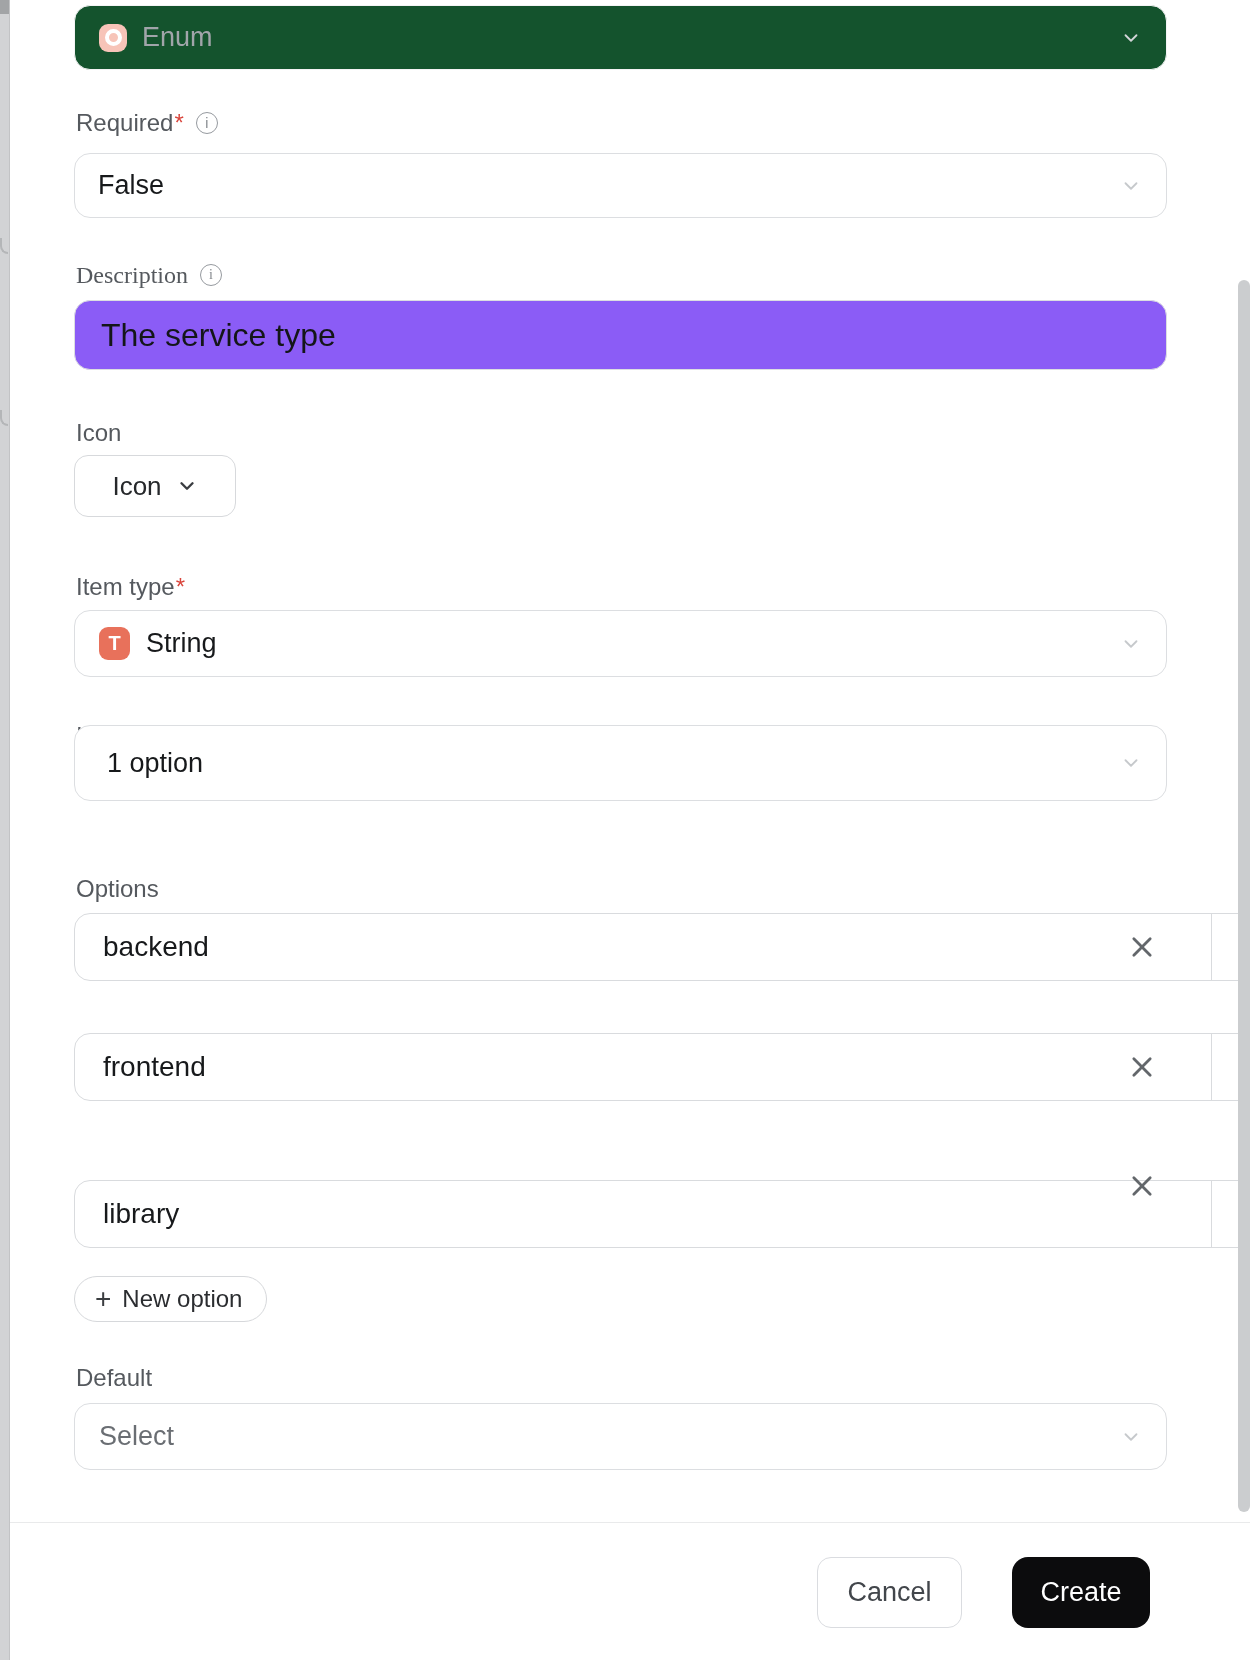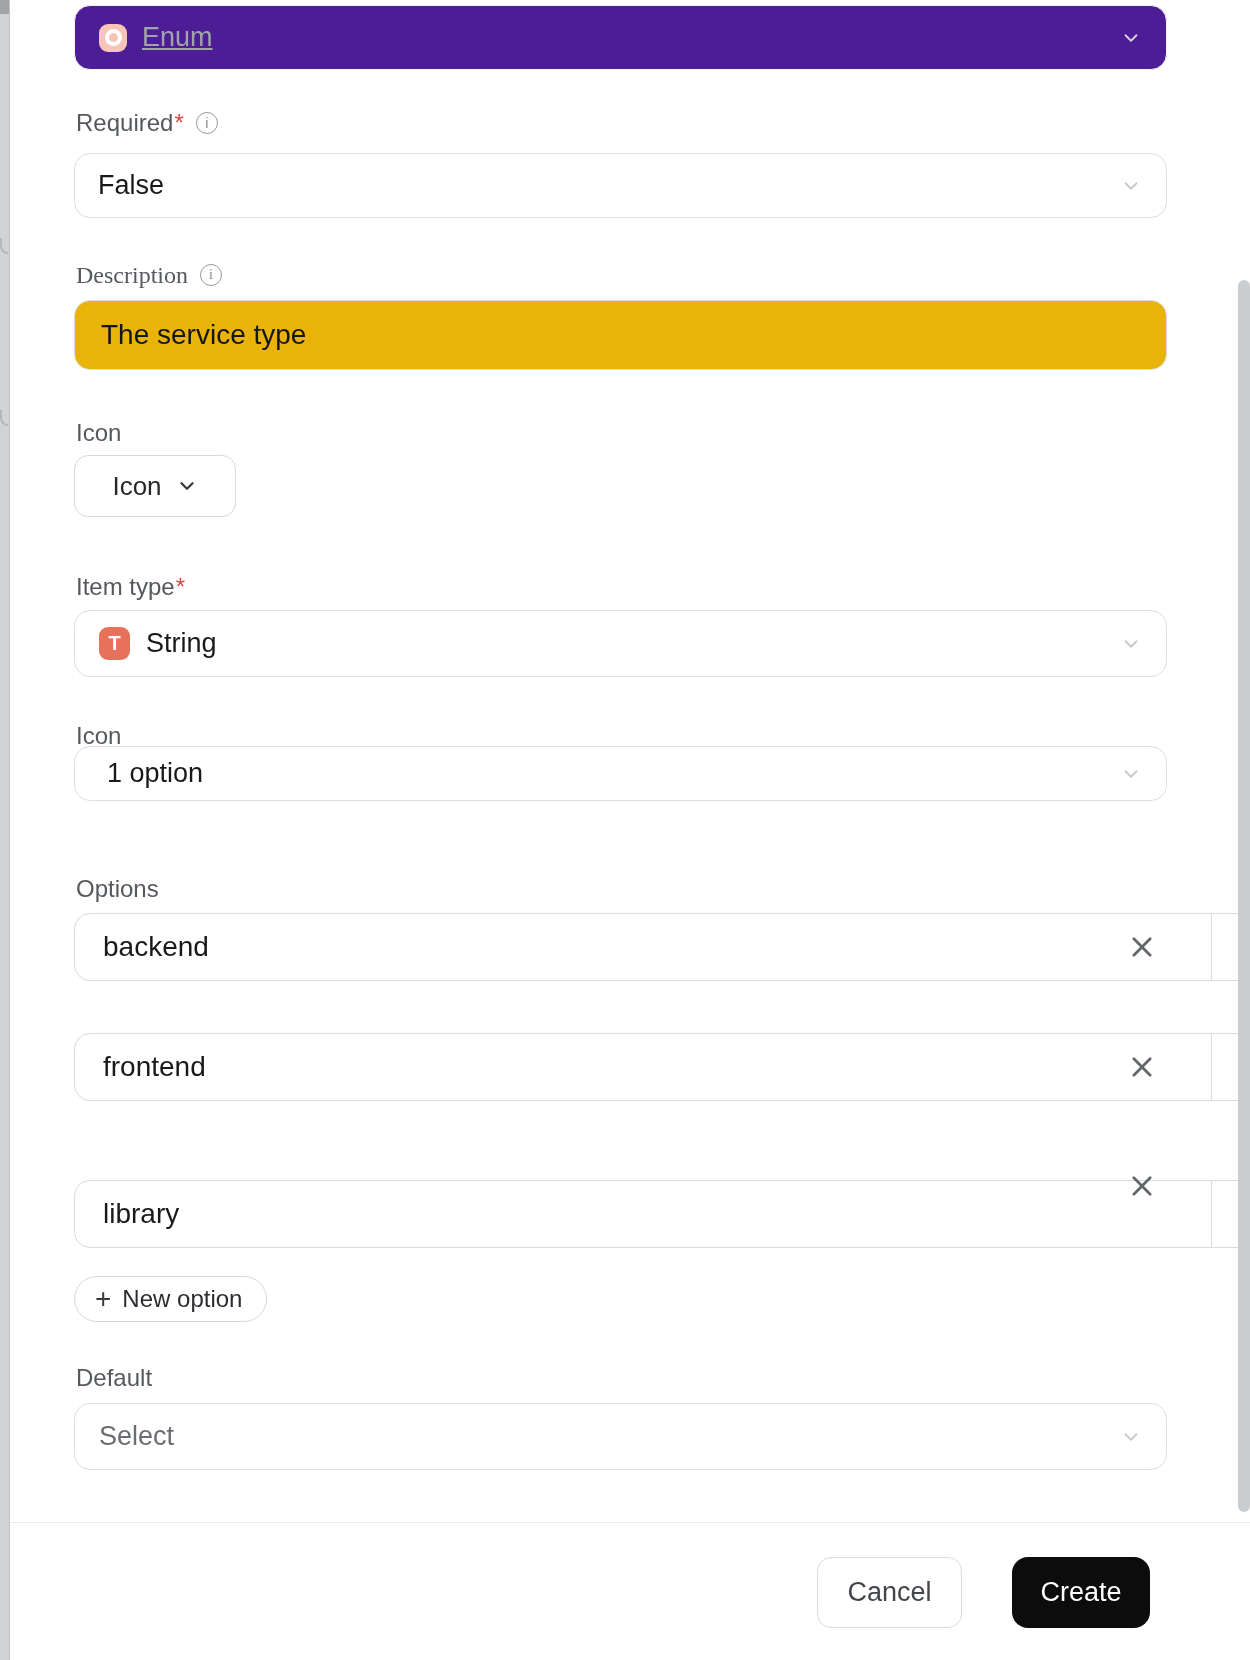--- a/index.html
+++ b/index.html
@@ -20,34 +20,34 @@
   .star { color:#d9453c; margin-left:1px; }
   .info-circle { width:22px; height:22px; border:1.5px solid #969a9f; border-radius:50%;
                  display:flex; align-items:center; justify-content:center;
                  font-size:14px; color:#84888d; line-height:1; }
 
   .select { position:absolute; left:74px; width:1093px; background:#fff;
             border:1.5px solid #dcdee1; border-radius:16px;
             display:flex; align-items:center; padding:0 24px;
             font-size:27px; color:#17191b; cursor:pointer; }
   .select .value { flex:1; }
-  .select.disabled { background:#4c1d95; border-color:#f4f4f5; color:#a1a5aa;text-decoration:underline; }
+  .select.disabled { background:#14532d; border-color:#f4f4f5; color:#a1a5aa; }
   .chev { width:22px; height:22px; flex:0 0 auto; }
   .chev polyline { fill:none; stroke:#c6c9cc; stroke-width:2; stroke-linecap:round; stroke-linejoin:round; }
   .chev.dark polyline { stroke:#3a3d41; stroke-width:2.6; }
   .chev.faint polyline { stroke:#d3d5d8; }
   .placeholder { color:#6a6e73; }
 
   .enum-icon { width:28px; height:28px; border-radius:9px; background:#f7c4b8;
                display:flex; align-items:center; justify-content:center; margin-right:15px; }
   .enum-ring { width:17px; height:17px; border:4.5px solid #ffffff; border-radius:50%; }
 
   .text-input { position:absolute; left:74px; width:1093px; height:70px;
-                border:1.5px solid #dcdee1; border-radius:16px; background:#eab308;
-                font-size:28px; color:#141619; padding:0 26px; outline:none;
+                border:1.5px solid #dcdee1; border-radius:16px; background:#8b5cf6;
+                font-size:32px; color:#141619; padding:0 26px; outline:none;
                 font-family:inherit; }
 
   .icon-button { position:absolute; left:74px; top:455px; width:162px; height:62px;
                  border:1.5px solid #d7d9dc; border-radius:14px; background:#fff;
                  display:flex; align-items:center; justify-content:center; gap:14px;
                  font-size:26px; color:#26282b; cursor:pointer; }
 
   .type-badge { width:31px; height:33px; border-radius:9px; background:#e8715b;
                 display:flex; align-items:center; justify-content:center;
                 color:#fff; font-size:20px; font-weight:bold; margin-right:16px; }
@@ -137,21 +137,21 @@
     <span class="type-badge">T</span>
     <span class="value">String</span>
     <svg class="chev" viewBox="0 0 24 24">
         <polyline points="6,9 12,15 18,9"></polyline>
       </svg>
   </div>
 
   <div class="field-label" style="top:723px;">
     <span>Icon</span>
   </div>
-  <div class="select" style="top:746px; height:55px;padding-left:32px;">
+  <div class="select" style="top:725px; height:76px;padding-left:32px;">
     <span class="value">1 option</span>
     <svg class="chev" viewBox="0 0 24 24">
         <polyline points="6,9 12,15 18,9"></polyline>
       </svg>
   </div>
 
   <div class="field-label" style="top:876px;">
     <span>Options</span>
   </div>
 

